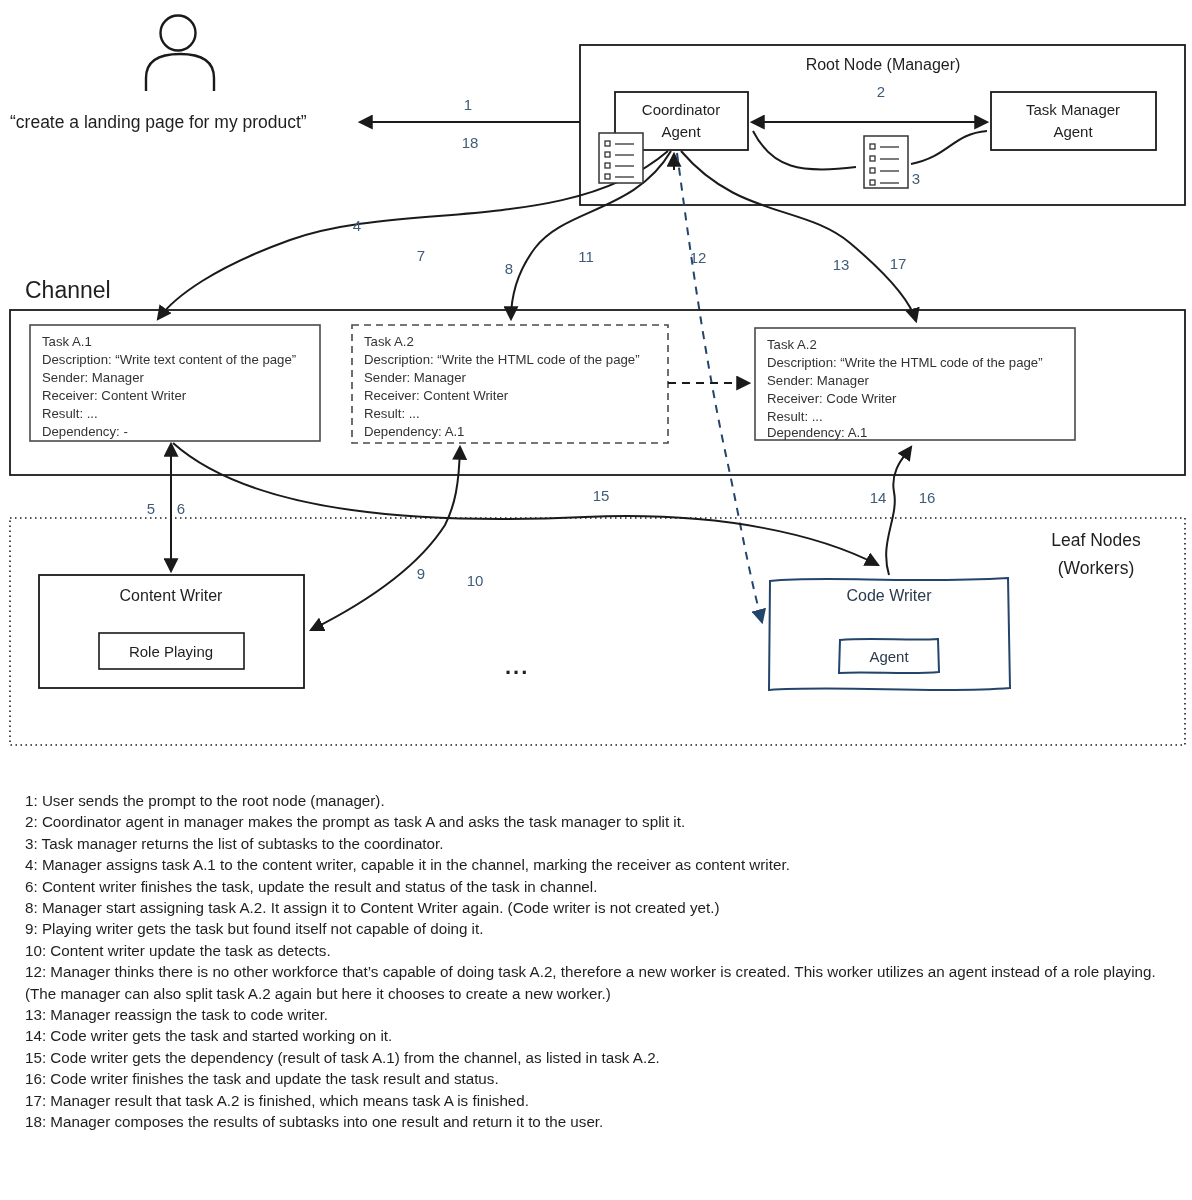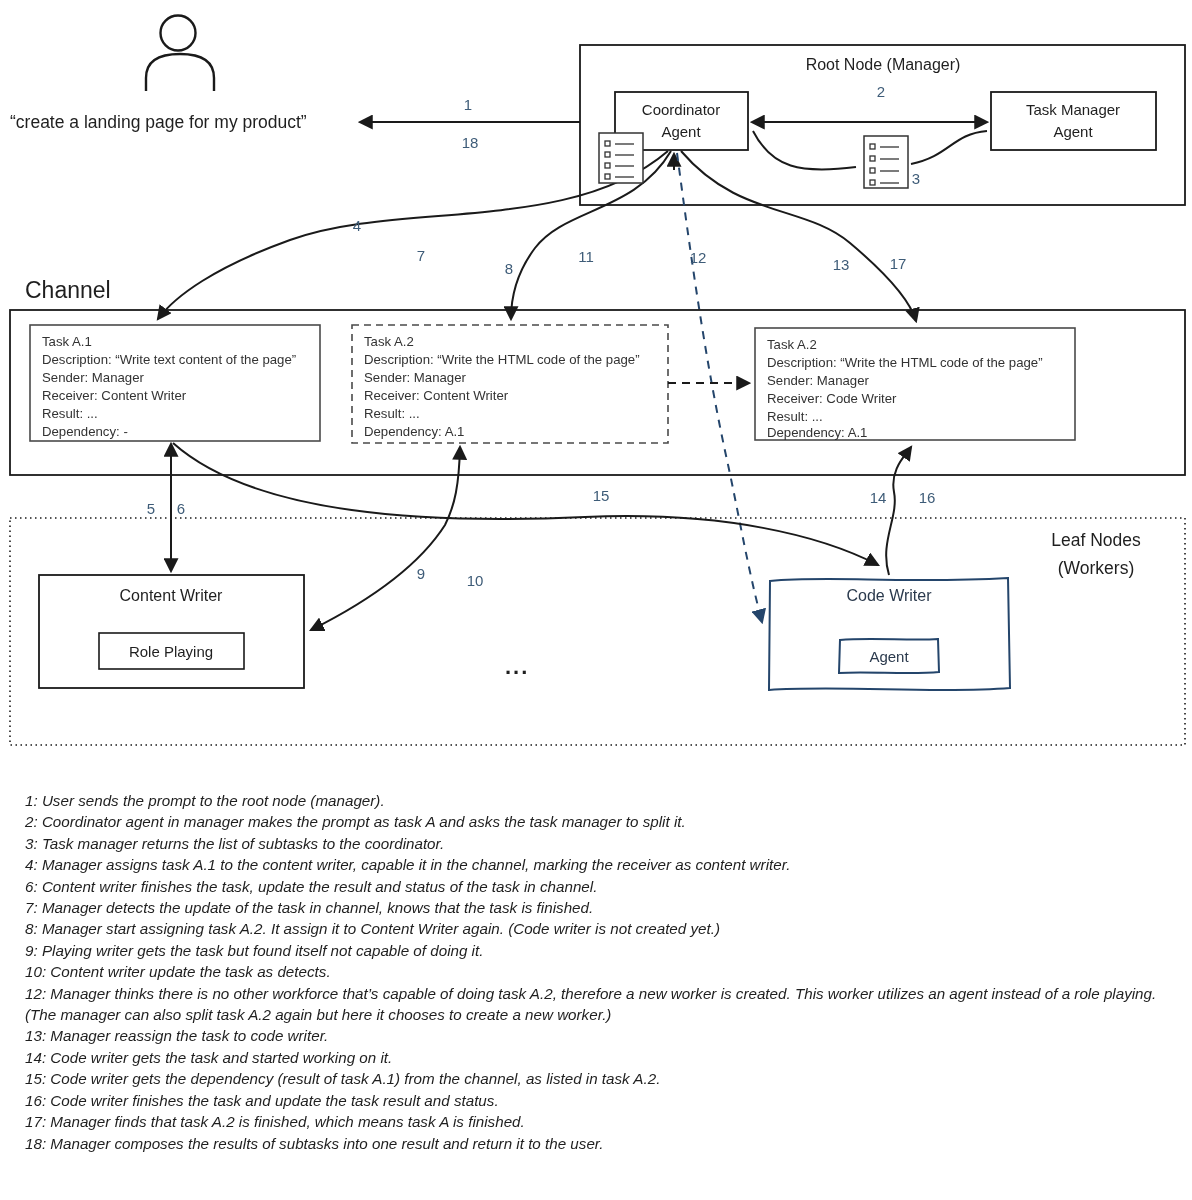--- a/index.html
+++ b/index.html
@@ -5,21 +5,21 @@
   html,body{margin:0;padding:0;background:#ffffff;}
   #stage{position:relative;width:1192px;height:1200px;background:#ffffff;overflow:hidden;
          font-family:"Liberation Sans",sans-serif;color:#1f1f1f;}
   svg{position:absolute;top:0;left:0;}
   svg text{font-family:"Liberation Sans",sans-serif;fill:#1f1f1f;}
   .num{fill:#3e5c78;font-size:15px;text-anchor:middle;}
   .cardline{font-size:13.2px;fill:#333;}
   .boxlabel{font-size:15px;text-anchor:middle;}
   .navytxt{fill:#2b3a4d;}
   #legend{position:absolute;left:25px;top:790px;width:1157px;font-size:15.2px;line-height:21.4px;color:#1f1f1f;}
-  #legend .li{margin:0;font-style:italic;}
+  #legend .li{margin:0;}
 </style>
 </head>
 <body>
 
 <div id="stage">
 
 <svg width="1192" height="760" viewBox="0 0 1192 760">
   <defs>
     <marker id="arr" viewBox="0 0 10 10" refX="8.5" refY="5" markerWidth="7.5" markerHeight="7.5" orient="auto-start-reverse">
       <path d="M0,0 L10,5 L0,10 z" fill="#1a1a1a"></path>
@@ -168,26 +168,25 @@
     <text class="navytxt" x="889" y="662" font-size="15" text-anchor="middle">Agent</text>
   </g>
 </svg>
 
 <div id="legend">
   <div class="li">1: User sends the prompt to the root node (manager).</div>
   <div class="li">2: Coordinator agent in manager makes the prompt as task A and asks the task manager to split it.</div>
   <div class="li">3: Task manager returns the list of subtasks to the coordinator.</div>
   <div class="li">4: Manager assigns task A.1 to the content writer, capable it in the channel, marking the receiver as content writer.</div>
   <div class="li">6: Content writer finishes the task, update the result and status of the task in channel.</div>
-  <div class="li">7: Manager detects the update of the task in channel, knows that the task is finished.</div>
   <div class="li">8: Manager start assigning task A.2. It assign it to Content Writer again. (Code writer is not created yet.)</div>
   <div class="li">9: Playing writer gets the task but found itself not capable of doing it.</div>
   <div class="li">10: Content writer update the task as detects.</div>
   <div class="li">12: Manager thinks there is no other workforce that’s capable of doing task A.2, therefore a new worker is created. This worker utilizes an agent instead of a role playing. (The manager can also split task A.2 again but here it chooses to create a new worker.)</div>
   <div class="li">13: Manager reassign the task to code writer.</div>
   <div class="li">14: Code writer gets the task and started working on it.</div>
   <div class="li">15: Code writer gets the dependency (result of task A.1) from the channel, as listed in task A.2.</div>
   <div class="li">16: Code writer finishes the task and update the task result and status.</div>
-  <div class="li">17: Manager finds that task A.2 is finished, which means task A is finished.</div>
+  <div class="li">17: Manager result that task A.2 is finished, which means task A is finished.</div>
   <div class="li">18: Manager composes the results of subtasks into one result and return it to the user.</div>
 </div>
 
 </div>
 
 </body></html>

